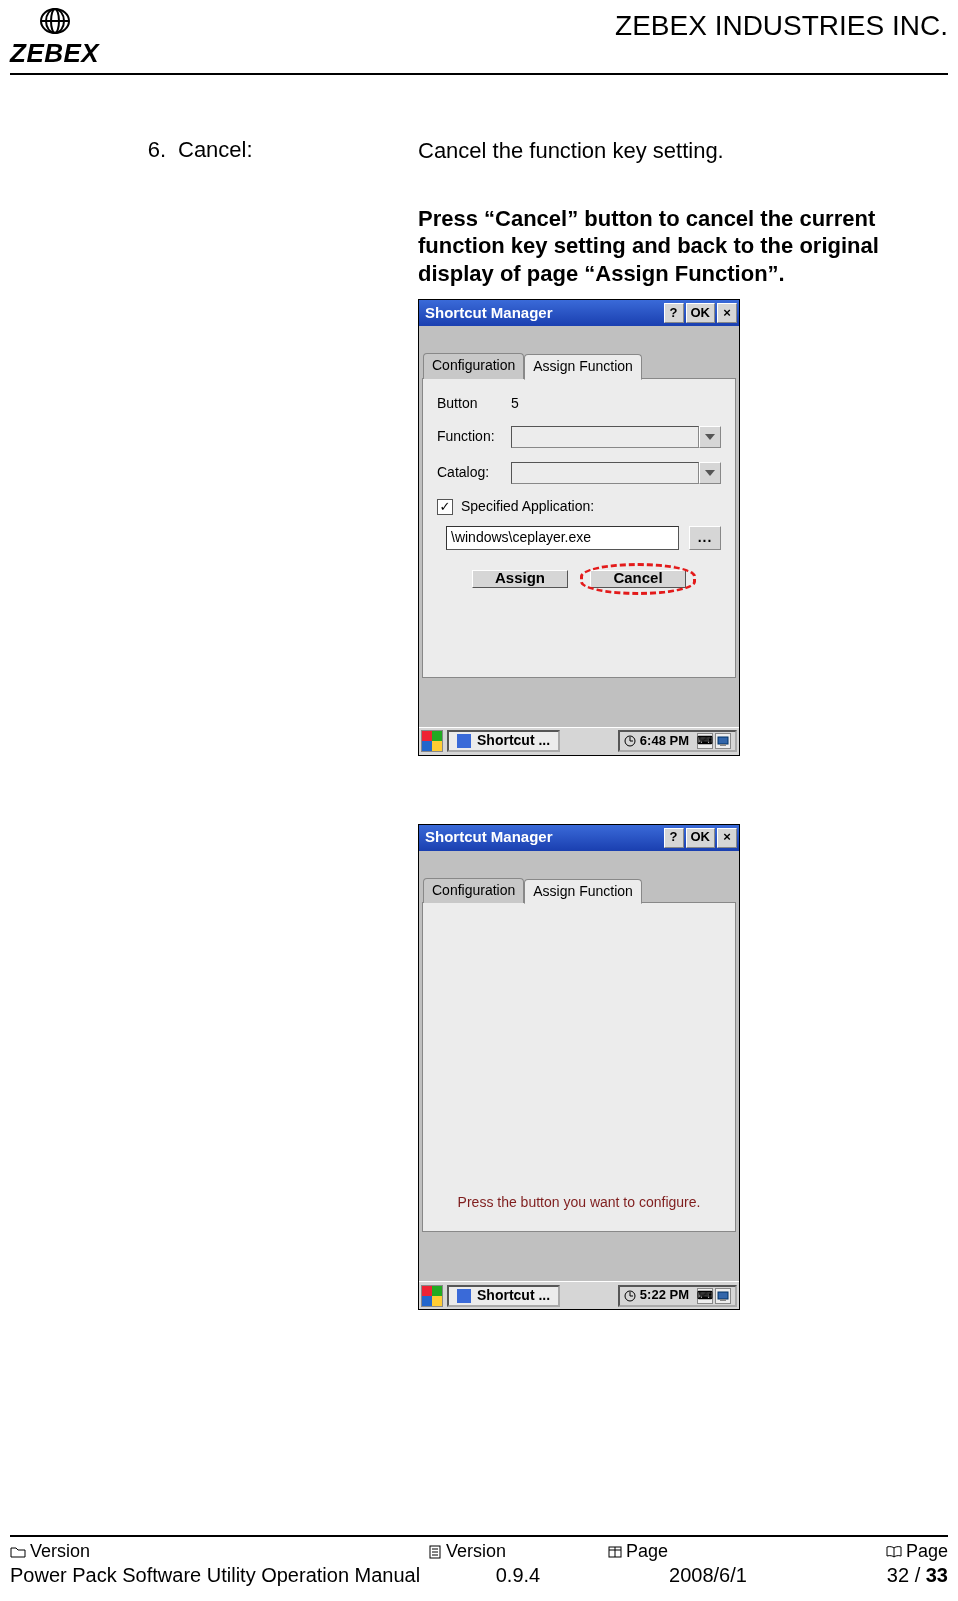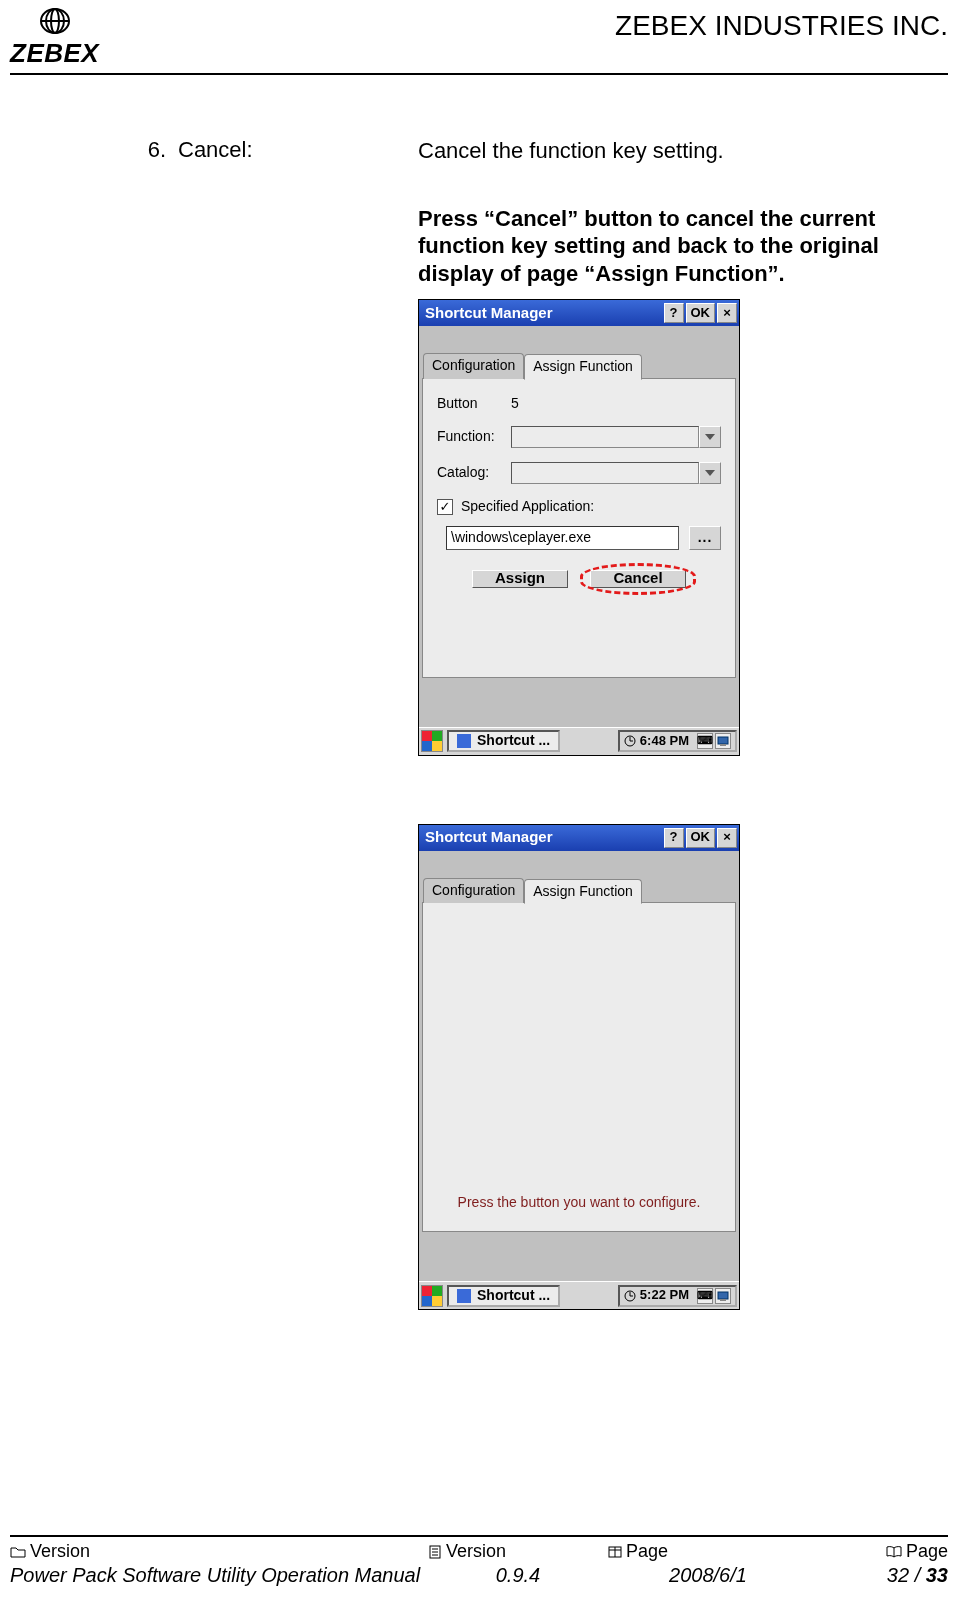--- a/index.html
+++ b/index.html
@@ -261,21 +261,21 @@
     left:10px; right:10px; bottom:14px;
     border-top:2px solid #000;
     padding-top:4px;
     font-size:20px;
     display:grid;
     grid-template-columns: 1fr 180px 200px 140px;
     row-gap:2px;
   }
   .ft-h { font-size:18px; display:flex; align-items:center; gap:4px;}
   .ft-h svg{flex-shrink:0;}
-  .ft-v { font-size:20px;font-style:italic; }
+  .ft-v { font-size:20px; }
   .ft-page-total { font-weight:bold; }
   .right { text-align:right; }
   .center-t { text-align:center; }
 </style>
 </head>
 <body>
 
 <div class="page">
 
   <div class="doc-header">

